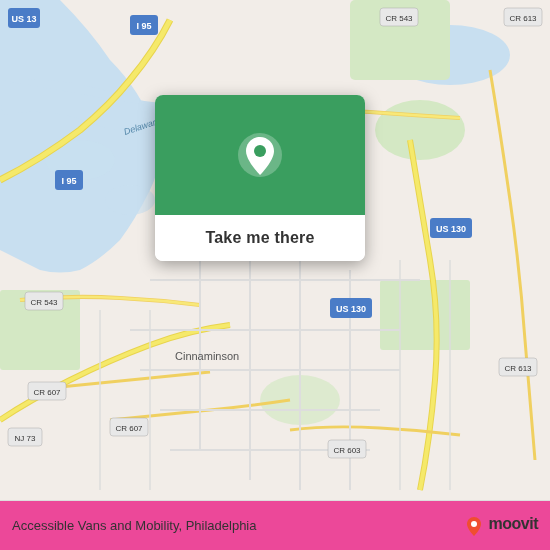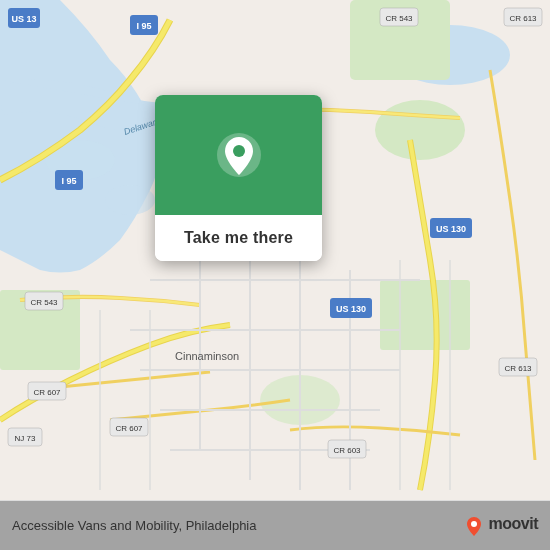--- a/index.html
+++ b/index.html
@@ -24,21 +24,21 @@
     #map-svg {
       width: 100%;
       height: 100%;
     }
 
     
     #popup-card {
       position: absolute;
       top: 95px;
       left: 155px;
-      width: 167px;
+      width: 210px;
       background: #ffffff;
       border-radius: 8px;
       box-shadow: 0 4px 16px rgba(0,0,0,0.35);
       overflow: hidden;
       z-index: 10;
     }
 
     #popup-green-area {
       background-color: #3a9e5f;
       width: 100%;
@@ -64,21 +64,21 @@
       color: #333;
       cursor: pointer;
       text-align: center;
       letter-spacing: 0.2px;
     }
 
     
     #bottom-bar {
       width: 550px;
       height: 50px;
-      background: #a3a3a3;
+      background: #ec4899;
       display: flex;
       align-items: center;
       padding: 0 12px;
       border-top: 1px solid #ddd;
       gap: 8px;
     }
 
     #moovit-logo {
       margin-left: auto;
       display: flex;

